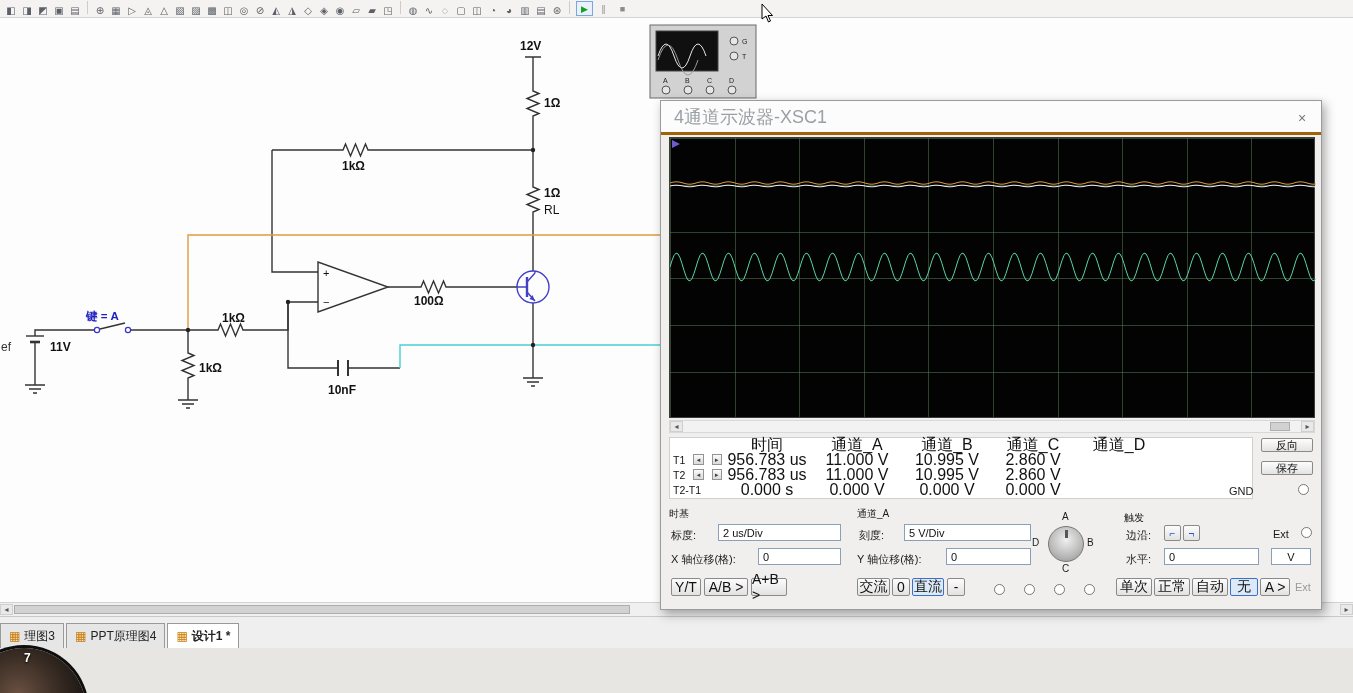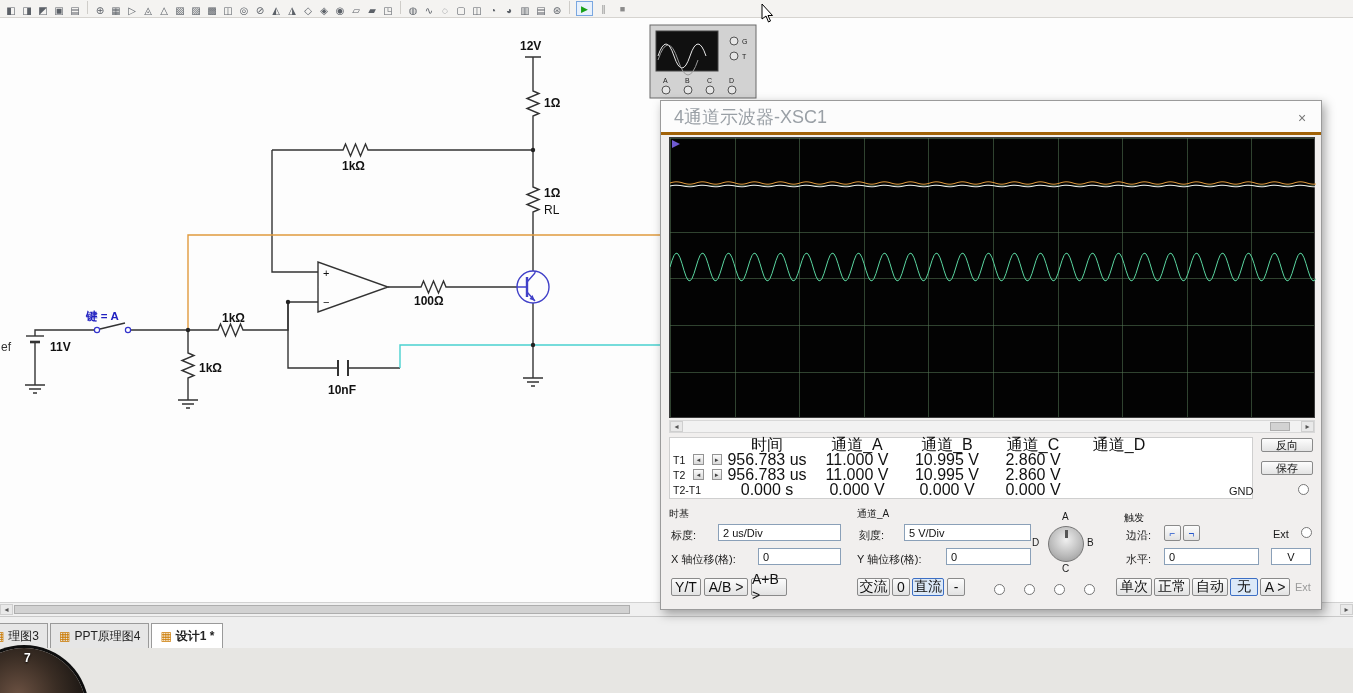--- a/index.html
+++ b/index.html
@@ -51,21 +51,21 @@
   .btn.sel{background:#dce9f8;border-color:#3d6fc4}
   .edge-btn{width:17px;height:16px;font-size:10px;color:#2255cc}
   .radio{width:11px;height:11px;border:1px solid #777;border-radius:50%;background:#fff;display:inline-block}
   .knob{width:36px;height:36px;border-radius:50%;border:1px solid #777;background:radial-gradient(circle at 50% 38%,#efefef,#b9b9b9 60%,#8f8f8f)}
   .knob-notch{position:absolute;left:16px;top:3px;width:3px;height:8px;background:#555}
   .knob-letter{font-size:10px;color:#1a1a1a}
 
   
   .hscroll{position:absolute;left:0;top:602px;width:1353px;height:14px;background:#f0f0f0;border-top:1px solid #d2d2d2;z-index:2}
   .hscroll .scroll-thumb{top:2px;height:9px}
-  .tabbar{position:absolute;left:0;top:616px;width:1353px;height:32px;background:#efefef;border-top:1px solid #c9c9c9;display:flex;align-items:flex-end;padding-left:0;z-index:2}
+  .tabbar{position:absolute;left:0;top:616px;width:1353px;height:32px;background:#efefef;border-top:1px solid #c9c9c9;display:flex;align-items:flex-end;padding-left:16px;z-index:2}
   .tab{height:25px;display:flex;align-items:center;gap:4px;padding:0 8px;border:1px solid #9a9a9a;border-bottom:none;background:#e6e6e6;font-size:12px;color:#222;margin-right:2px}
   .tab.active{background:#fff;font-weight:bold}
   .tab.partial{margin-left:-16px}
   .tab-icon{font-size:12px;color:#cc7a00}
   .statusarea{position:absolute;left:0;top:648px;width:1353px;height:45px;background:#e7e6e3;z-index:2}
   .webcam{position:absolute;left:-38px;top:648px;width:124px;height:124px;border-radius:50%;background:radial-gradient(circle at 45% 38%,#6b5142 0%,#3a2d24 38%,#151210 72%);box-shadow:0 0 0 3px #0e0e0e;z-index:40}
   .badge{position:absolute;left:24px;top:651px;z-index:41;color:#fff;font-size:12px;font-weight:bold;text-shadow:0 1px 2px #000}
 </style>
 </head>
 <body>

